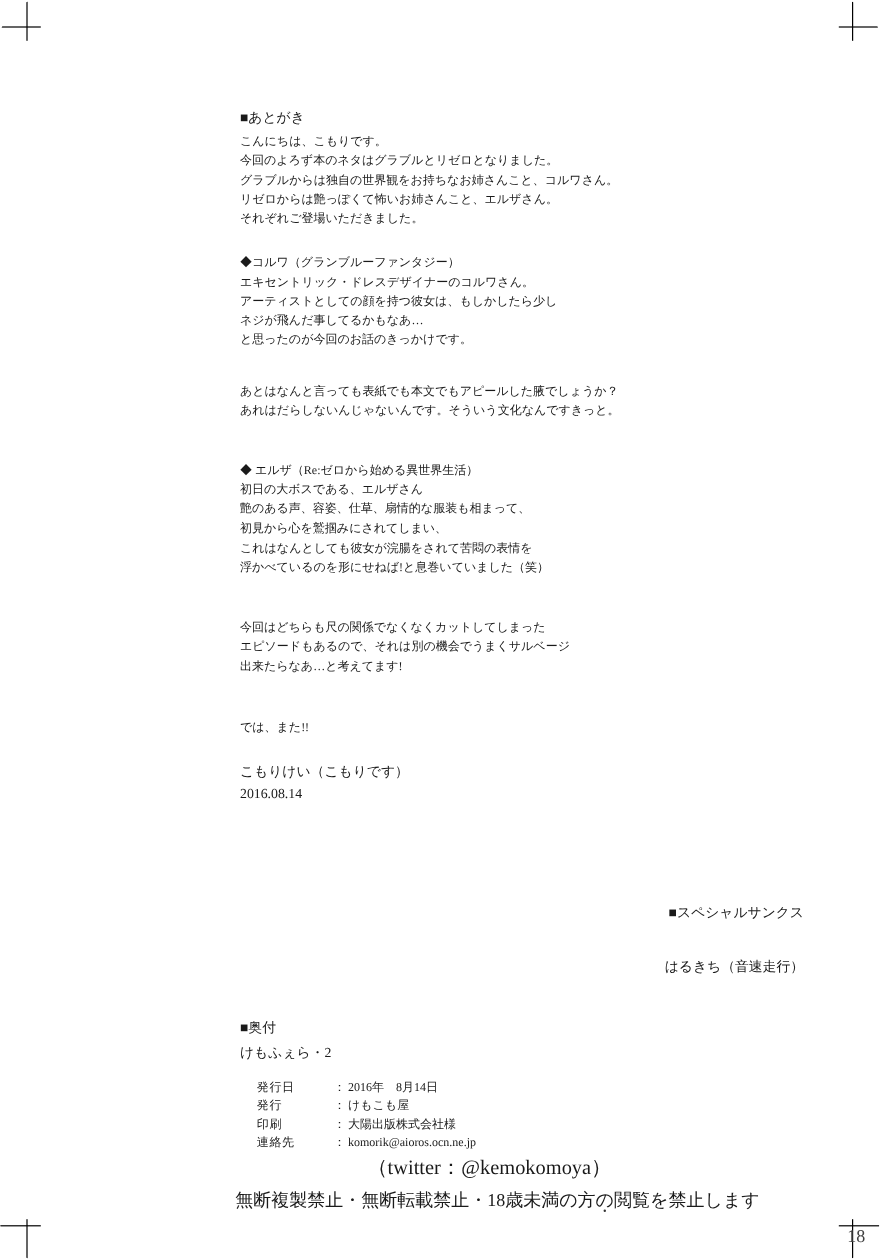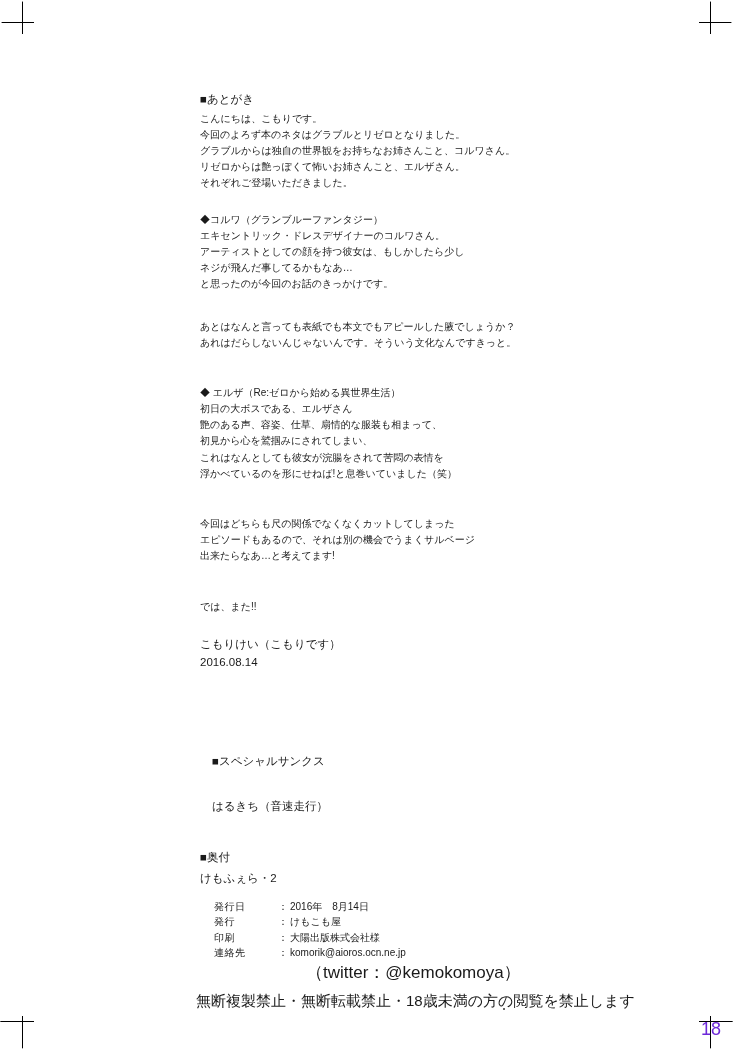--- a/index.html
+++ b/index.html
@@ -5,21 +5,21 @@
   html, body {
     margin: 0;
     padding: 0;
     background: #ffffff;
   }
   .page {
     position: relative;
     width: 733px;
     height: 1050px;
     background: #ffffff;
-    font-family: Liberation Sans, sans-serif;
+    font-family: Liberation Serif, serif;
     color: #1a1a1a;
     overflow: hidden;
     border-radius: 32px;
   }
   
   .crop {
     position: absolute;
     background: #000;
   }
   .crop.h { height: 1px; }
@@ -46,25 +46,26 @@
   .gap-lg { height: 26px; }
   .gap-xl { height: 34px; }
 
   .sign {
     font-size: 11.5px;
     line-height: 1.62;
   }
 
   .thanks {
     position: absolute;
-    left: 212px;
+    left: 200px;
     top: 752px;
     width: 470px;
     font-size: 11.5px;
     line-height: 1.62;
+    text-align: right;
   }
   .thanks .name { margin-top: 26px; }
 
   .colophon {
     position: absolute;
     left: 200px;
     top: 848px;
     width: 470px;
     font-size: 11.5px;
     line-height: 1.62;
@@ -95,22 +96,22 @@
     margin-top: 4px;
     margin-left: -4px;
     font-size: 15px;
     line-height: 1.52;
   }
 
   .page-number {
     position: absolute;
     right: 12px;
     bottom: 10px;
-    font-size: 18px;
-    color: #6d28d9;
+    font-size: 15px;
+    color: #404040;
   }
   .dot {
     position: absolute;
     left: 503px;
     top: 1008px;
     width: 2px;
     height: 2px;
     background: #333;
     border-radius: 50%;
   }

